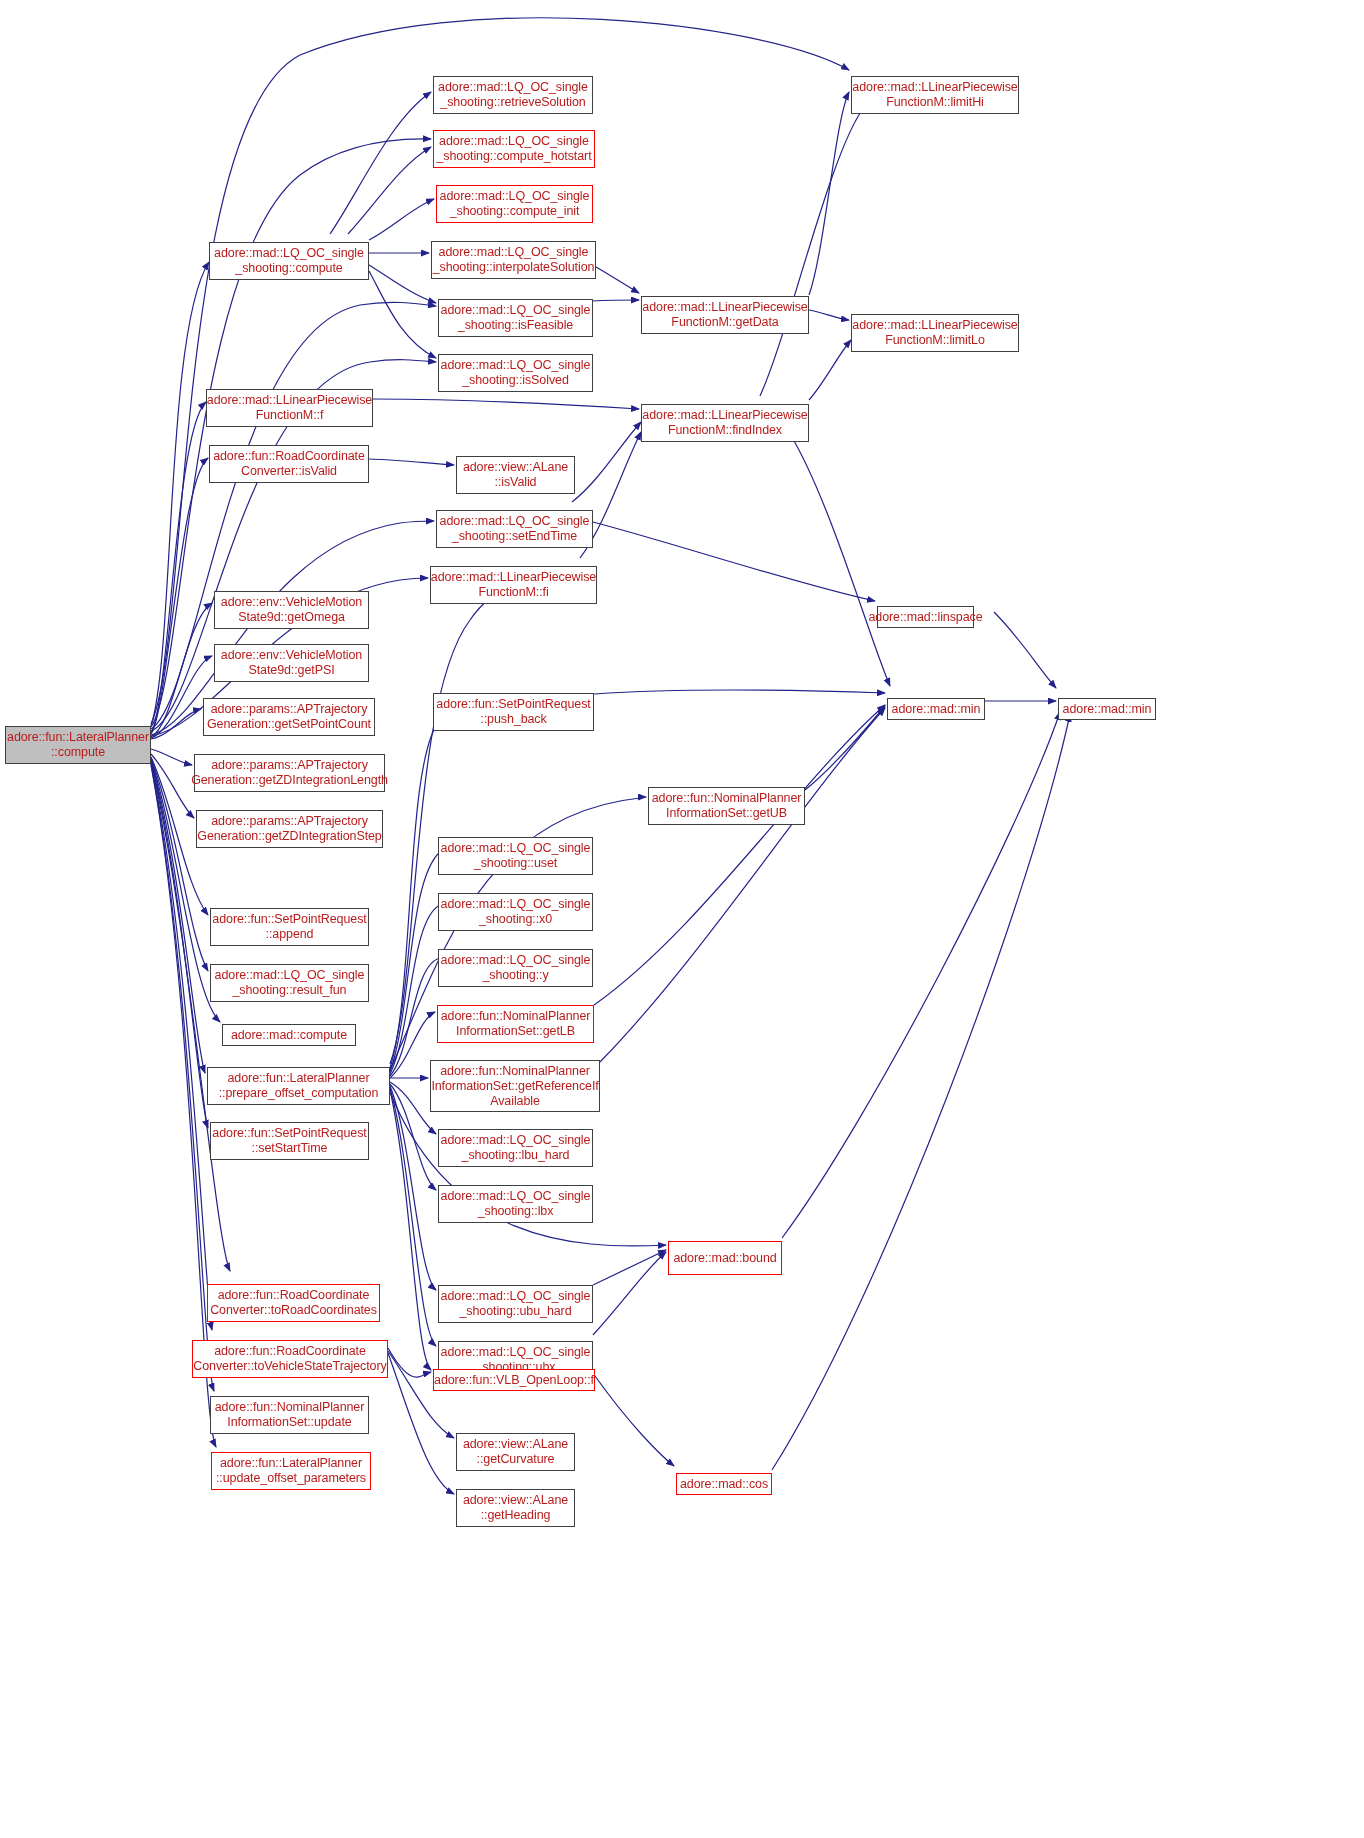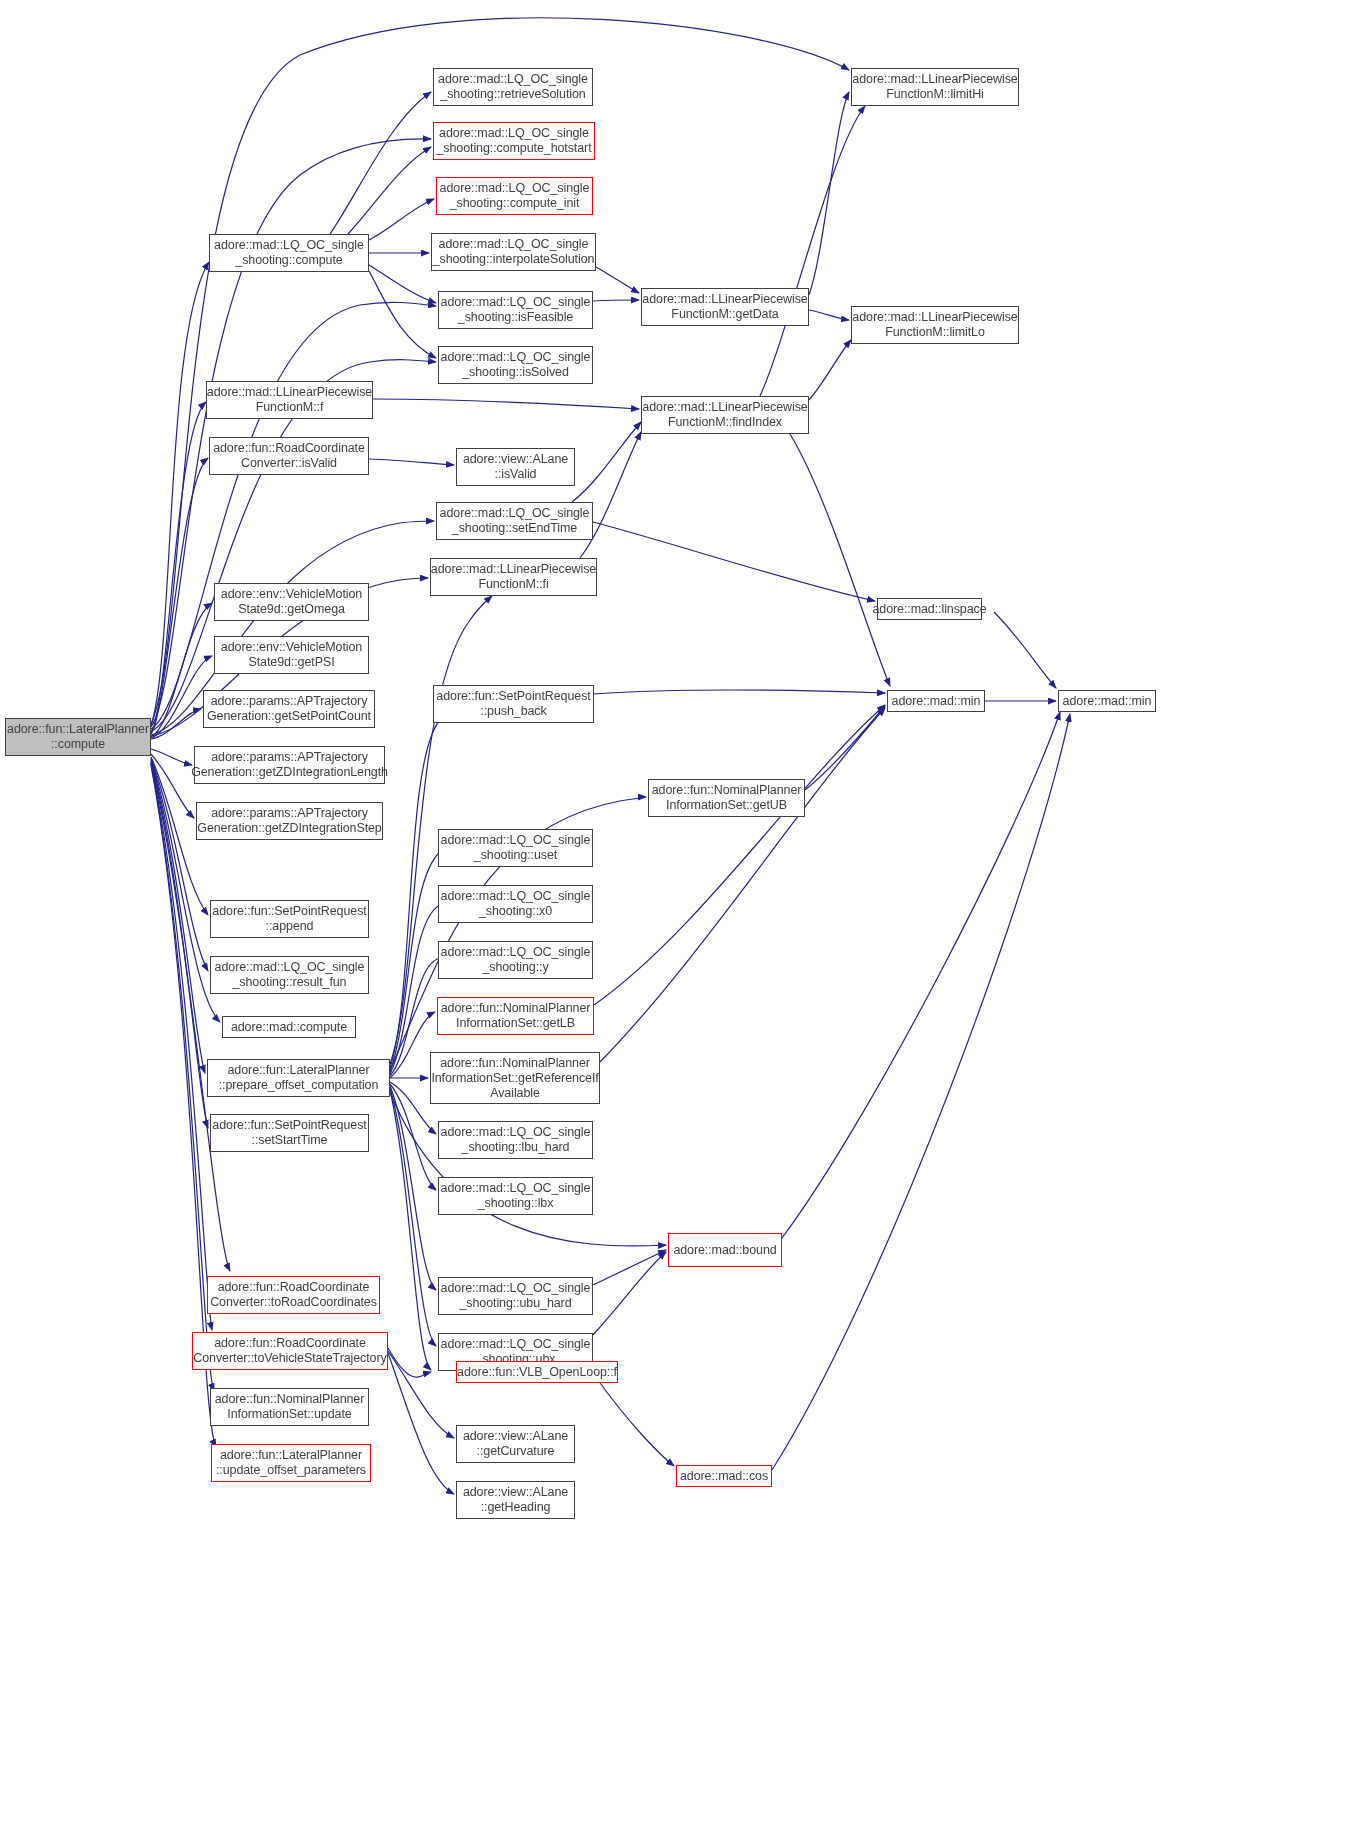--- a/index.html
+++ b/index.html
@@ -21,24 +21,25 @@
     position:absolute;
     box-sizing:border-box;
     display:flex;
     align-items:center;
     justify-content:center;
     text-align:center;
     background:#ffffff;
     border:1px solid #404040;
     font-size:12.5px;
     line-height:15px;
-    color:#404040;
+    color:#b91c1c;
     letter-spacing:-0.1px;
     white-space:pre-line;
     padding:0 3px;
+    margin-top:8px;
   }
   .node.red{ border:1px solid #ff0000; }
   .node.root{ background:#bfbfbf; border:1px solid #404040; }
 </style>
 </head>
 <body>
 
 <div id="canvas">
   <svg class="edges" viewBox="0 0 1364 1838">
     <defs>
@@ -194,26 +195,26 @@
 InformationSet::getReferenceIf
 Available</div>
       <div class="node" style="left: 438px; top: 1121px; width: 155px; height: 38px;">adore::mad::LQ_OC_single
 _shooting::lbu_hard</div>
       <div class="node" style="left: 438px; top: 1177px; width: 155px; height: 38px;">adore::mad::LQ_OC_single
 _shooting::lbx</div>
       <div class="node" style="left: 438px; top: 1277px; width: 155px; height: 38px;">adore::mad::LQ_OC_single
 _shooting::ubu_hard</div>
       <div class="node" style="left: 438px; top: 1333px; width: 155px; height: 38px;">adore::mad::LQ_OC_single
 _shooting::ubx</div>
-      <div class="node red" style="left: 456px; top: 1361px; width: 162px; height: 22px;">adore::fun::VLB_OpenLoop::f</div>
+      <div class="node red" style="left: 433px; top: 1361px; width: 162px; height: 22px;">adore::fun::VLB_OpenLoop::f</div>
       <div class="node" style="left: 456px; top: 1425px; width: 119px; height: 38px;">adore::view::ALane
 ::getCurvature</div>
       <div class="node" style="left: 456px; top: 1481px; width: 119px; height: 38px;">adore::view::ALane
 ::getHeading</div>
       <div class="node" style="left: 648px; top: 779px; width: 157px; height: 38px;">adore::fun::NominalPlanner
 InformationSet::getUB</div>
-      <div class="node" style="left: 877px; top: 598px; width: 105px; height: 22px;">adore::mad::linspace</div>
+      <div class="node" style="left: 877px; top: 598px; width: 97px; height: 22px;">adore::mad::linspace</div>
       <div class="node" style="left: 887px; top: 690px; width: 98px; height: 22px;">adore::mad::min</div>
       <div class="node" style="left: 1058px; top: 690px; width: 98px; height: 22px;">adore::mad::min</div>
       <div class="node red" style="left: 668px; top: 1233px; width: 114px; height: 34px;">adore::mad::bound</div>
       <div class="node red" style="left: 676px; top: 1465px; width: 96px; height: 22px;">adore::mad::cos</div>
     </div>
 </div>
 
 </body></html>

